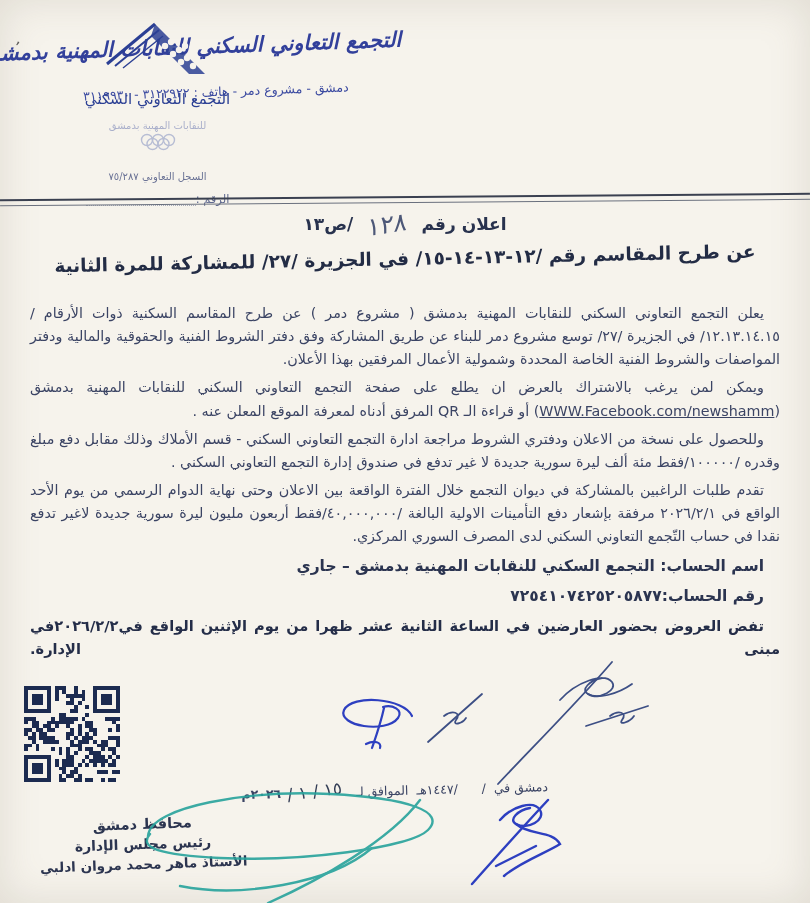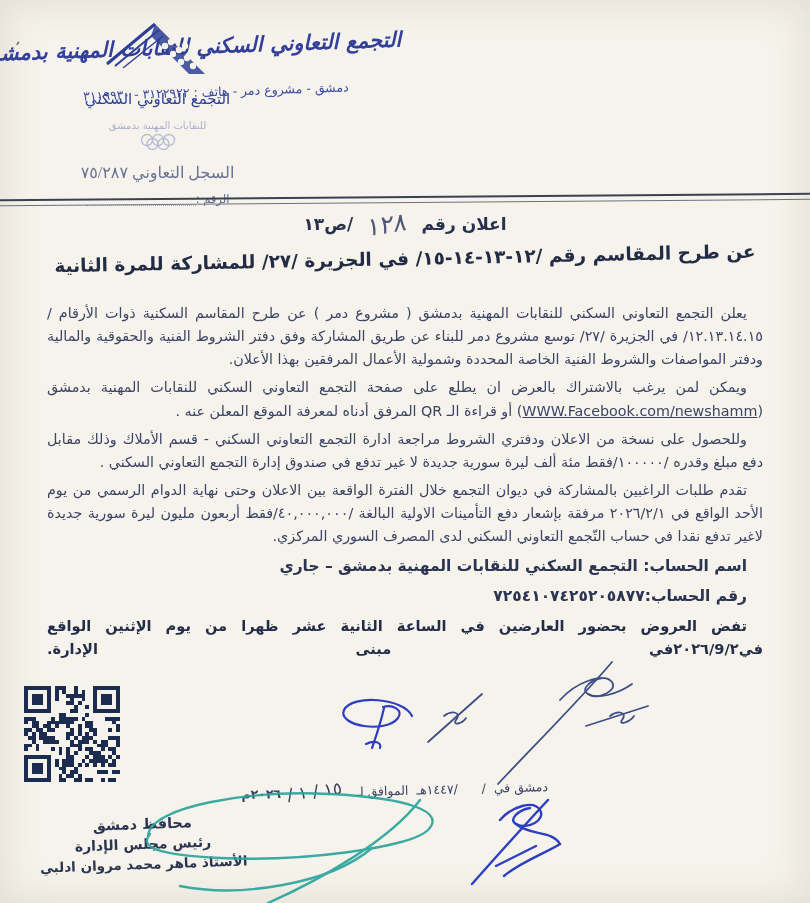--- a/index.html
+++ b/index.html
@@ -37,21 +37,21 @@
     white-space:nowrap;
   }
   .logo-block{
     position:absolute;top:16px;left:30px;width:255px;
     text-align:center;color:#2b3f94;
   }
   .logo-roof{display:block;margin:0 auto 2px;}
   .logo-title{font-size:15px;font-weight:normal;letter-spacing:.5px;}
   .logo-sub{font-size:10px;opacity:.38;margin-top:12px;}
   .logo-rings{opacity:.4;margin-top:2px;}
-  .register{font-size:16px;color:#46517f;margin-top:8px;opacity:.8;font-family:Liberation Serif, serif;}
+  .register{font-size:10px;color:#46517f;margin-top:16px;opacity:.8;}
   .numero{font-size:11.5px;color:#46517f;margin-top:10px;display:flex;align-items:flex-end;justify-content:center;opacity:.85;}
   .numero .fill-line{display:inline-block;width:110px;border-bottom:1px dotted #9aa0b4;height:12px;}
   .corner-tick{position:absolute;top:38px;left:14px;color:#222;font-size:16px;transform:rotate(15deg);opacity:.7;}
   
   .rule{
     position:absolute;left:0;right:0;top:196px;height:4px;
     border-top:2.5px solid #3a4050;border-bottom:1px solid #6a707e;
     transform:rotate(-.45deg);
   }
   
@@ -70,21 +70,21 @@
     text-align:center;font-size:18.5px;font-weight:bold;color:#232c45;
     transform:rotate(-1.2deg);
     letter-spacing:.3px;
   }
   
   .bodytext{
     position:absolute;top:302px;right:30px;left:30px;
     color:#3b4464;font-size:14.3px;line-height:1.62;
     text-align:justify;
   }
-  .bodytext p{margin:0 17px 5px;text-indent:16px;}
+  .bodytext p{margin:0 0 5px;text-indent:16px;}
   .fb-link{text-decoration:underline;}
   .center-line{text-indent:0;font-weight:bold;color:#2b3450;font-size:15.5px;margin:2px 0;}
   .open-line{
     font-weight:bold;color:#242d48;font-size:14.6px;
     text-align:justify;text-align-last:justify;text-indent:0;margin-top:6px;
   }
   
   .sig-layer{position:absolute;inset:0;pointer-events:none;}
   
   .qr{position:absolute;top:686px;left:22px;width:100px;height:96px;}
@@ -173,21 +173,21 @@
   </div>
   <div class="title2">عن طرح المقاسم رقم /١٢-١٣-١٤-١٥/ في الجزيرة /٢٧/ للمشاركة للمرة الثانية</div>
 
   <div class="bodytext">
     <p>يعلن التجمع التعاوني السكني للنقابات المهنية بدمشق ( مشروع دمر ) عن طرح المقاسم السكنية ذوات الأرقام /١٢.١٣.١٤.١٥/ في الجزيرة /٢٧/ توسع مشروع دمر للبناء عن طريق المشاركة وفق دفتر الشروط الفنية والحقوقية والمالية ودفتر المواصفات والشروط الفنية الخاصة المحددة وشمولية الأعمال المرفقين بهذا الأعلان.</p>
     <p><span>ويمكن لمن يرغب بالاشتراك بالعرض ان يطلع على صفحة التجمع التعاوني السكني للنقابات المهنية بدمشق (</span><span class="fb-link" dir="ltr">WWW.Facebook.com/newshamm</span><span>) أو قراءة الـ QR المرفق أدناه لمعرفة الموقع المعلن عنه .</span></p>
     <p>وللحصول على نسخة من الاعلان ودفتري الشروط مراجعة ادارة التجمع التعاوني السكني - قسم الأملاك وذلك مقابل دفع مبلغ وقدره /١٠٠٠٠٠/فقط مئة ألف ليرة سورية جديدة لا غير تدفع في صندوق إدارة التجمع التعاوني السكني .</p>
     <p>تقدم طلبات الراغبين بالمشاركة في ديوان التجمع خلال الفترة الواقعة بين الاعلان وحتى نهاية الدوام الرسمي من يوم الأحد الواقع في ٢٠٢٦/٢/١ مرفقة بإشعار دفع التأمينات الاولية البالغة /٤٠,٠٠٠,٠٠٠/فقط أربعون مليون ليرة سورية جديدة لاغير تدفع نقدا في حساب التّجمع التعاوني السكني لدى المصرف السوري المركزي.</p>
     <p class="center-line">اسم الحساب: التجمع السكني للنقابات المهنية بدمشق – جاري</p>
     <p class="center-line">رقم الحساب:٧٢٥٤١٠٧٤٢٥٢٠٥٨٧٧</p>
-    <p class="open-line">تفض العروض بحضور العارضين في الساعة الثانية عشر ظهرا من يوم الإثنين الواقع في٢٠٢٦/9/٢في مبنى الإدارة.</p>
+    <p class="open-line">تفض العروض بحضور العارضين في الساعة الثانية عشر ظهرا من يوم الإثنين الواقع في٢٠٢٦/٢/٢في مبنى الإدارة.</p>
   </div>
 
   <div class="qr" id="qr"><svg viewBox="0 0 25 25" xmlns="http://www.w3.org/2000/svg" shape-rendering="crispEdges">
         <rect x="0.5" y="0.5" width="6" height="6" fill="none" stroke="#1c2b50" stroke-width="1"></rect>
         <rect x="2" y="2" width="3" height="3" fill="#1c2b50"></rect>
         <rect x="18.5" y="0.5" width="6" height="6" fill="none" stroke="#1c2b50" stroke-width="1"></rect>
         <rect x="20" y="2" width="3" height="3" fill="#1c2b50"></rect>
         <rect x="0.5" y="18.5" width="6" height="6" fill="none" stroke="#1c2b50" stroke-width="1"></rect>
         <rect x="2" y="20" width="3" height="3" fill="#1c2b50"></rect>
         <rect x="8" y="0" width="1" height="1" fill="#1c2b50"></rect>

